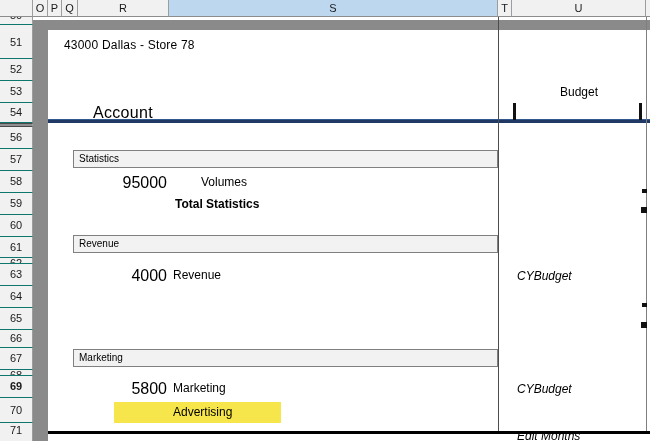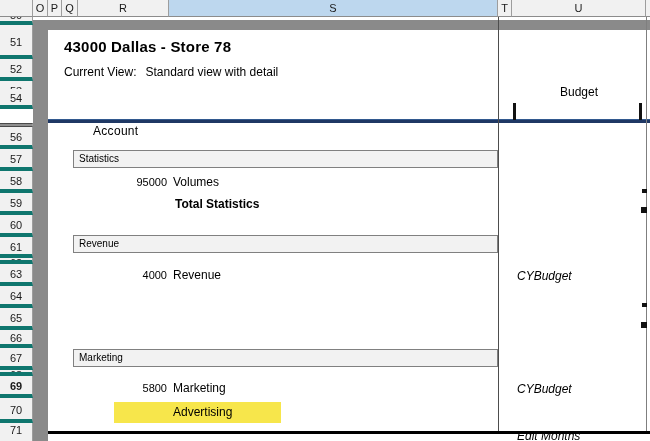--- a/index.html
+++ b/index.html
@@ -11,48 +11,48 @@
   
   .ch{
     position:absolute;top:0;height:17px;box-sizing:border-box;
     background:#F1F1F1;border-right:1px solid #9D9D9D;border-bottom:1px solid #8C8C8C;
     font-size:11px;line-height:16px;text-align:center;color:#1a1a1a;overflow:hidden;
   }
   .ch.sel{background:#BDD7EE;}
   
   .rh{
     position:absolute;left:0;width:33px;box-sizing:border-box;
-    background:#F1F1F1;border-right:1px solid #9D9D9D;border-bottom:4px solid #0f766e;
+    background:#F1F1F1;border-right:1px solid #9D9D9D;border-bottom:1px solid #0f766e;
     font-size:11px;text-align:center;color:#1a1a1a;overflow:hidden;
   }
   .rh span{display:block;line-height:21px;}
   .rh.clip8 span{margin-top:-12px;}         
   .rh.collapsed{background:#8F8F8F;border-bottom:1px solid #4a4a4a;border-top:1px solid #4a4a4a;}
   .rh.collapsed span{visibility:hidden;line-height:2px;}
   .rh.clip6 span{line-height:11px;margin-top:0;}
   .rh.last span{line-height:15px;}
   
   .band{position:absolute;background:#8A8A8A;}
   .vline{position:absolute;width:1px;background:#4D4D4D;}
   .vline.light{background:#7F7F7F;}
   .navy{position:absolute;background:#1F3864;border-top:1px solid #32598F;box-sizing:border-box;}
   .blackline{position:absolute;background:#000;}
   .tick{position:absolute;background:#111;}
   .artifact{position:absolute;background:#8a8a8a;}
   
-  .title{position:absolute;font-size:15px;font-weight:bold;letter-spacing:.2px;}
+  .title{position:absolute;font-size:12px;font-weight:normal;letter-spacing:.2px;}
   .cview{position:absolute;font-size:12px;display:flex;gap:9px;}
-  .colcap{position:absolute;font-size:12px;letter-spacing:.3px;margin-top:20px;}
+  .colcap{position:absolute;font-size:16px;letter-spacing:.3px;}
   .bm{position:absolute;left:512px;width:134px;text-align:center;font-size:12px;}
   .secbox{
     position:absolute;left:73px;width:425px;height:18px;box-sizing:border-box;
     background:#F2F2F2;border:1px solid #808080;
     font-size:10px;line-height:16px;padding-left:5px;
   }
-  .num{position:absolute;left:78px;width:89px;text-align:right;font-size:11px;line-height:15px;}
+  .num{position:absolute;left:78px;width:89px;text-align:right;font-size:16px;line-height:15px;}
   .lbl{position:absolute;left:173px;font-size:12px;line-height:15px;}
   .total{position:absolute;left:175px;font-size:12px;font-weight:bold;line-height:15px;}
   .method{position:absolute;left:517px;font-size:12px;font-style:italic;line-height:15px;}
   .hl{position:absolute;left:114px;top:402px;width:167px;height:21px;background:#F7E64B;}
 </style>
 </head>
 <body>
 
 <div id="screen">
 
@@ -75,21 +75,21 @@
     </div>
   <div class="rh" style="top:25px;height:34px;line-height:34px;">
       <span style="line-height:34px;">51</span>
     </div>
   <div class="rh" style="top:59px;height:22px;">
       <span>52</span>
     </div>
   <div class="rh" style="top:81px;height:22px;">
       <span>53</span>
     </div>
-  <div class="rh" style="top:89px;height:20px;">
+  <div class="rh" style="top:103px;height:20px;">
       <span style="line-height:19px;">54</span>
     </div>
   <div class="rh collapsed" style="top:123px;height:4px;">
       <span>55</span>
     </div>
   <div class="rh" style="top:127px;height:22px;">
       <span>56</span>
     </div>
   <div class="rh" style="top:149px;height:22px;">
       <span>57</span>
@@ -134,32 +134,28 @@
       <span style="line-height:24px;">70</span>
     </div>
   <div class="rh last" style="top:423px;height:18px;border-bottom:none;">
       <span>71</span>
     </div>
 
   <div class="band" style="left:33px;top:20px;width:617px;height:10px;"></div>
   <div class="band" style="left:33px;top:20px;width:15px;height:421px;"></div>
 
   <div class="title" style="left:64px;top:38px;">43000 Dallas - Store 78</div>
-  <div class="cview" style="left:64px;top:65px;">
-    <span>Current View:</span>
-    <span>Standard view with detail</span>
-  </div>
   <div class="colcap" style="left:93px;top:104px;">Account</div>
   <div class="bm" style="top:85px;">Budget</div>
 
   <div class="navy" style="left:48px;top:119px;width:602px;height:4px;"></div>
 
   <div class="secbox" style="top:150px;">Statistics</div>
   <div class="num" style="top:175px;">95000</div>
-  <div class="lbl" style="top:175px;">Volumes</div>
+  <div class="lbl" style="top:175px;margin-left:28px;">Volumes</div>
   <div class="total" style="top:197px;">Total Statistics</div>
 
   <div class="secbox" style="top:235px;">Revenue</div>
   <div class="num" style="top:268px;">4000</div>
   <div class="lbl" style="top:268px;">Revenue</div>
   <div class="method" style="top:269px;">CYBudget</div>
 
   <div class="secbox" style="top:349px;">Marketing</div>
   <div class="num" style="top:381px;">5800</div>
   <div class="lbl" style="top:381px;">Marketing</div>

